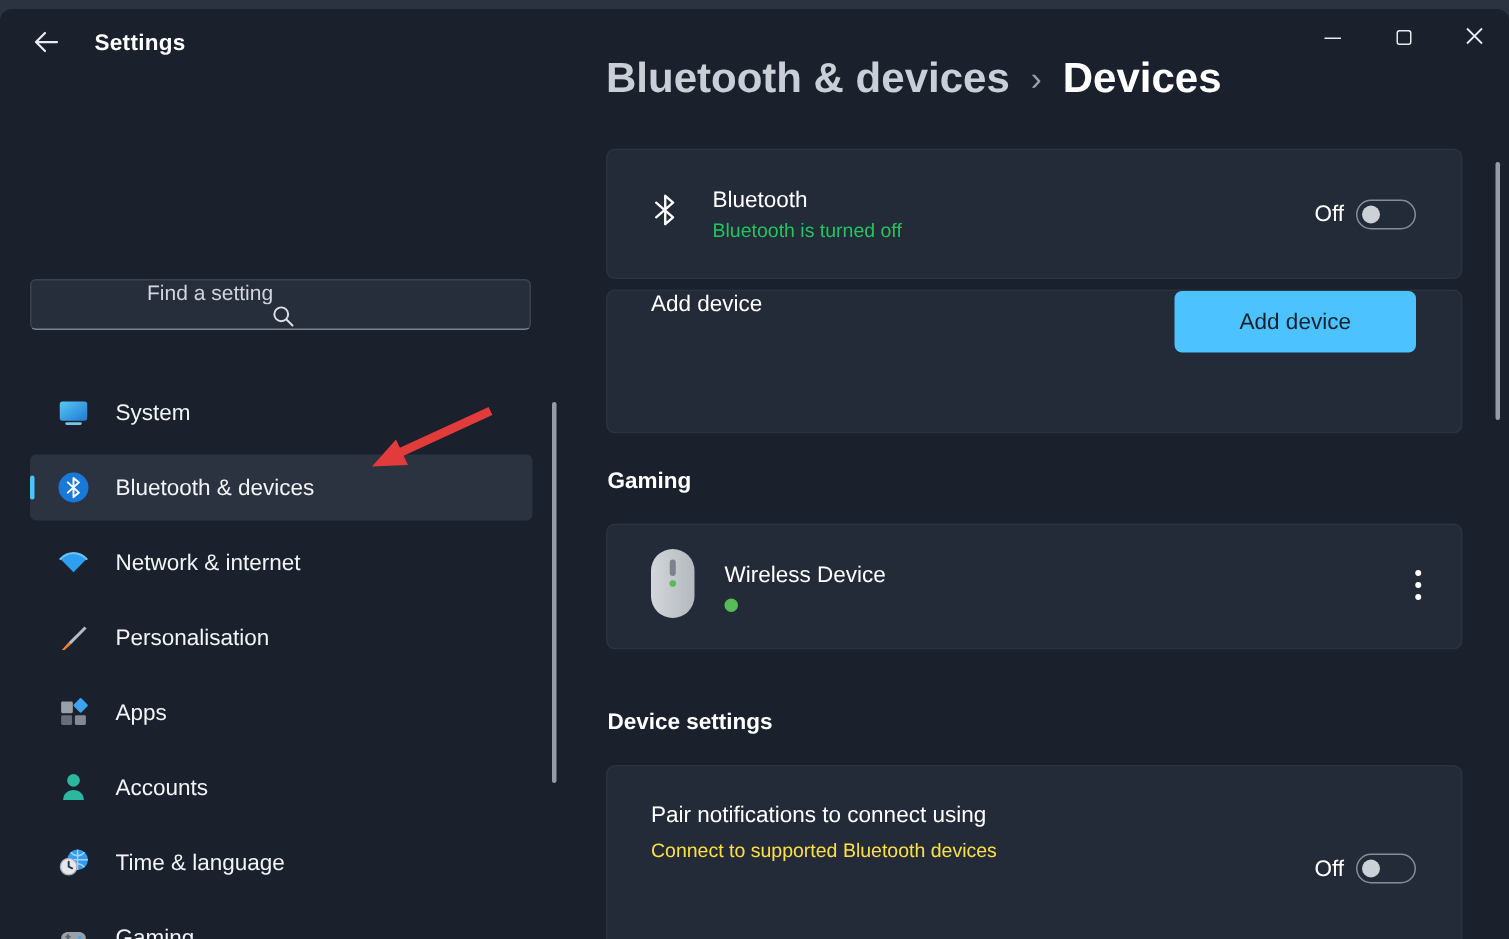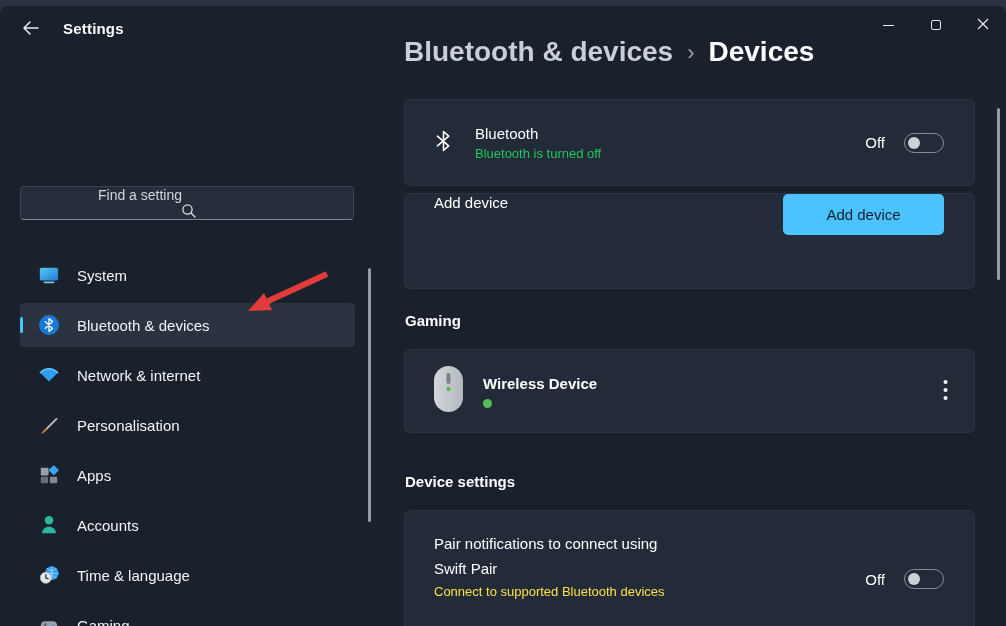--- a/index.html
+++ b/index.html
@@ -48,36 +48,36 @@
   .crumb-parent { font-size:28px; font-weight:600; color:#c9ced7; cursor:pointer; }
   .crumb-sep { font-size:22px; color:#9aa1ab; padding-top:2px; }
   .crumb-current { font-size:28px; font-weight:600; color:#ffffff; }
 
   .card { position:absolute; left:0; width:571px; background:#232a38;
           border:1px solid rgba(255,255,255,0.045); border-radius:6px; }
   .card1 { top:93px; height:87px; display:flex; align-items:center; padding:0 30px; }
   .card1 .txt { margin-left:23px; }
   .row-title { font-size:15px; color:#ffffff; }
   .row-sub { font-size:13px; color:#22c55e; margin-top:4px; }
-  .right-ctl { margin-left:auto; display:flex; align-items:center; gap:19px; }
+  .right-ctl { margin-left:auto; display:flex; align-items:center; gap:8px; }
   .toggle-label { font-size:15px; color:#ffffff; }
   .toggle { position:relative; width:40px; height:20px; border:1px solid #878d97;
             border-radius:10px; cursor:pointer; }
   .toggle .knob { position:absolute; left:3px; top:3px; width:12px; height:12px;
                   border-radius:50%; background:#ccd1d7; }
 
   .card2 { top:187px; height:96px; display:flex; align-items:flex-start; padding:0 30px 0 29px; }
   .btn-accent { margin-left:auto; width:161px; height:41px; background:#4cc2ff; color:#15222e;
                 border:none; border-radius:5px; font-size:15px; cursor:pointer;
                 font-family:"Liberation Sans",sans-serif; }
 
   .section-header { position:absolute; left:1px; font-size:15px; font-weight:700; color:#ffffff; }
   .hdr-input { top:306px; }
   .card3 { top:343px; height:84px; display:flex; align-items:center; padding:0 26px 0 28px; }
-  .card3 .txt { margin-left:19px;font-weight:bold; }
+  .card3 .txt { margin-left:19px; }
   .status-dot { width:9px; height:9px; border-radius:50%; background:#58bb58; margin-top:7px; }
   .more-btn { margin-left:auto; background:none; border:none; cursor:pointer;
               display:flex; align-items:center; }
 
   .hdr-devset { top:467px; }
   .card4 { top:504px; height:130px; padding:20px 30px 0 29px; }
   .card4 .line1, .card4 .line2 { font-size:15px; color:#ffffff; line-height:25px; }
   .card4 .sub { font-size:13px; color:#fde047; margin-top:3px; }
   .card4 .right-ctl { position:absolute; right:30px; top:58px; }
 
@@ -295,21 +295,20 @@
               <circle cx="2.5" cy="19" r="2" fill="#ffffff"></circle>
             </svg>
         </span>
       </button>
     </div>
 
     <div class="section-header hdr-devset">Device settings</div>
 
     <div class="card card4">
       <div class="line1">Pair notifications to connect using</div>
-      <div class="line2">Swift Pair</div>
       <div class="sub">Connect to supported Bluetooth devices</div>
       <div class="right-ctl">
         <span class="toggle-label">Off</span>
         <div class="toggle">
             <span class="knob"></span>
           </div>
       </div>
     </div>
 
   </div>

